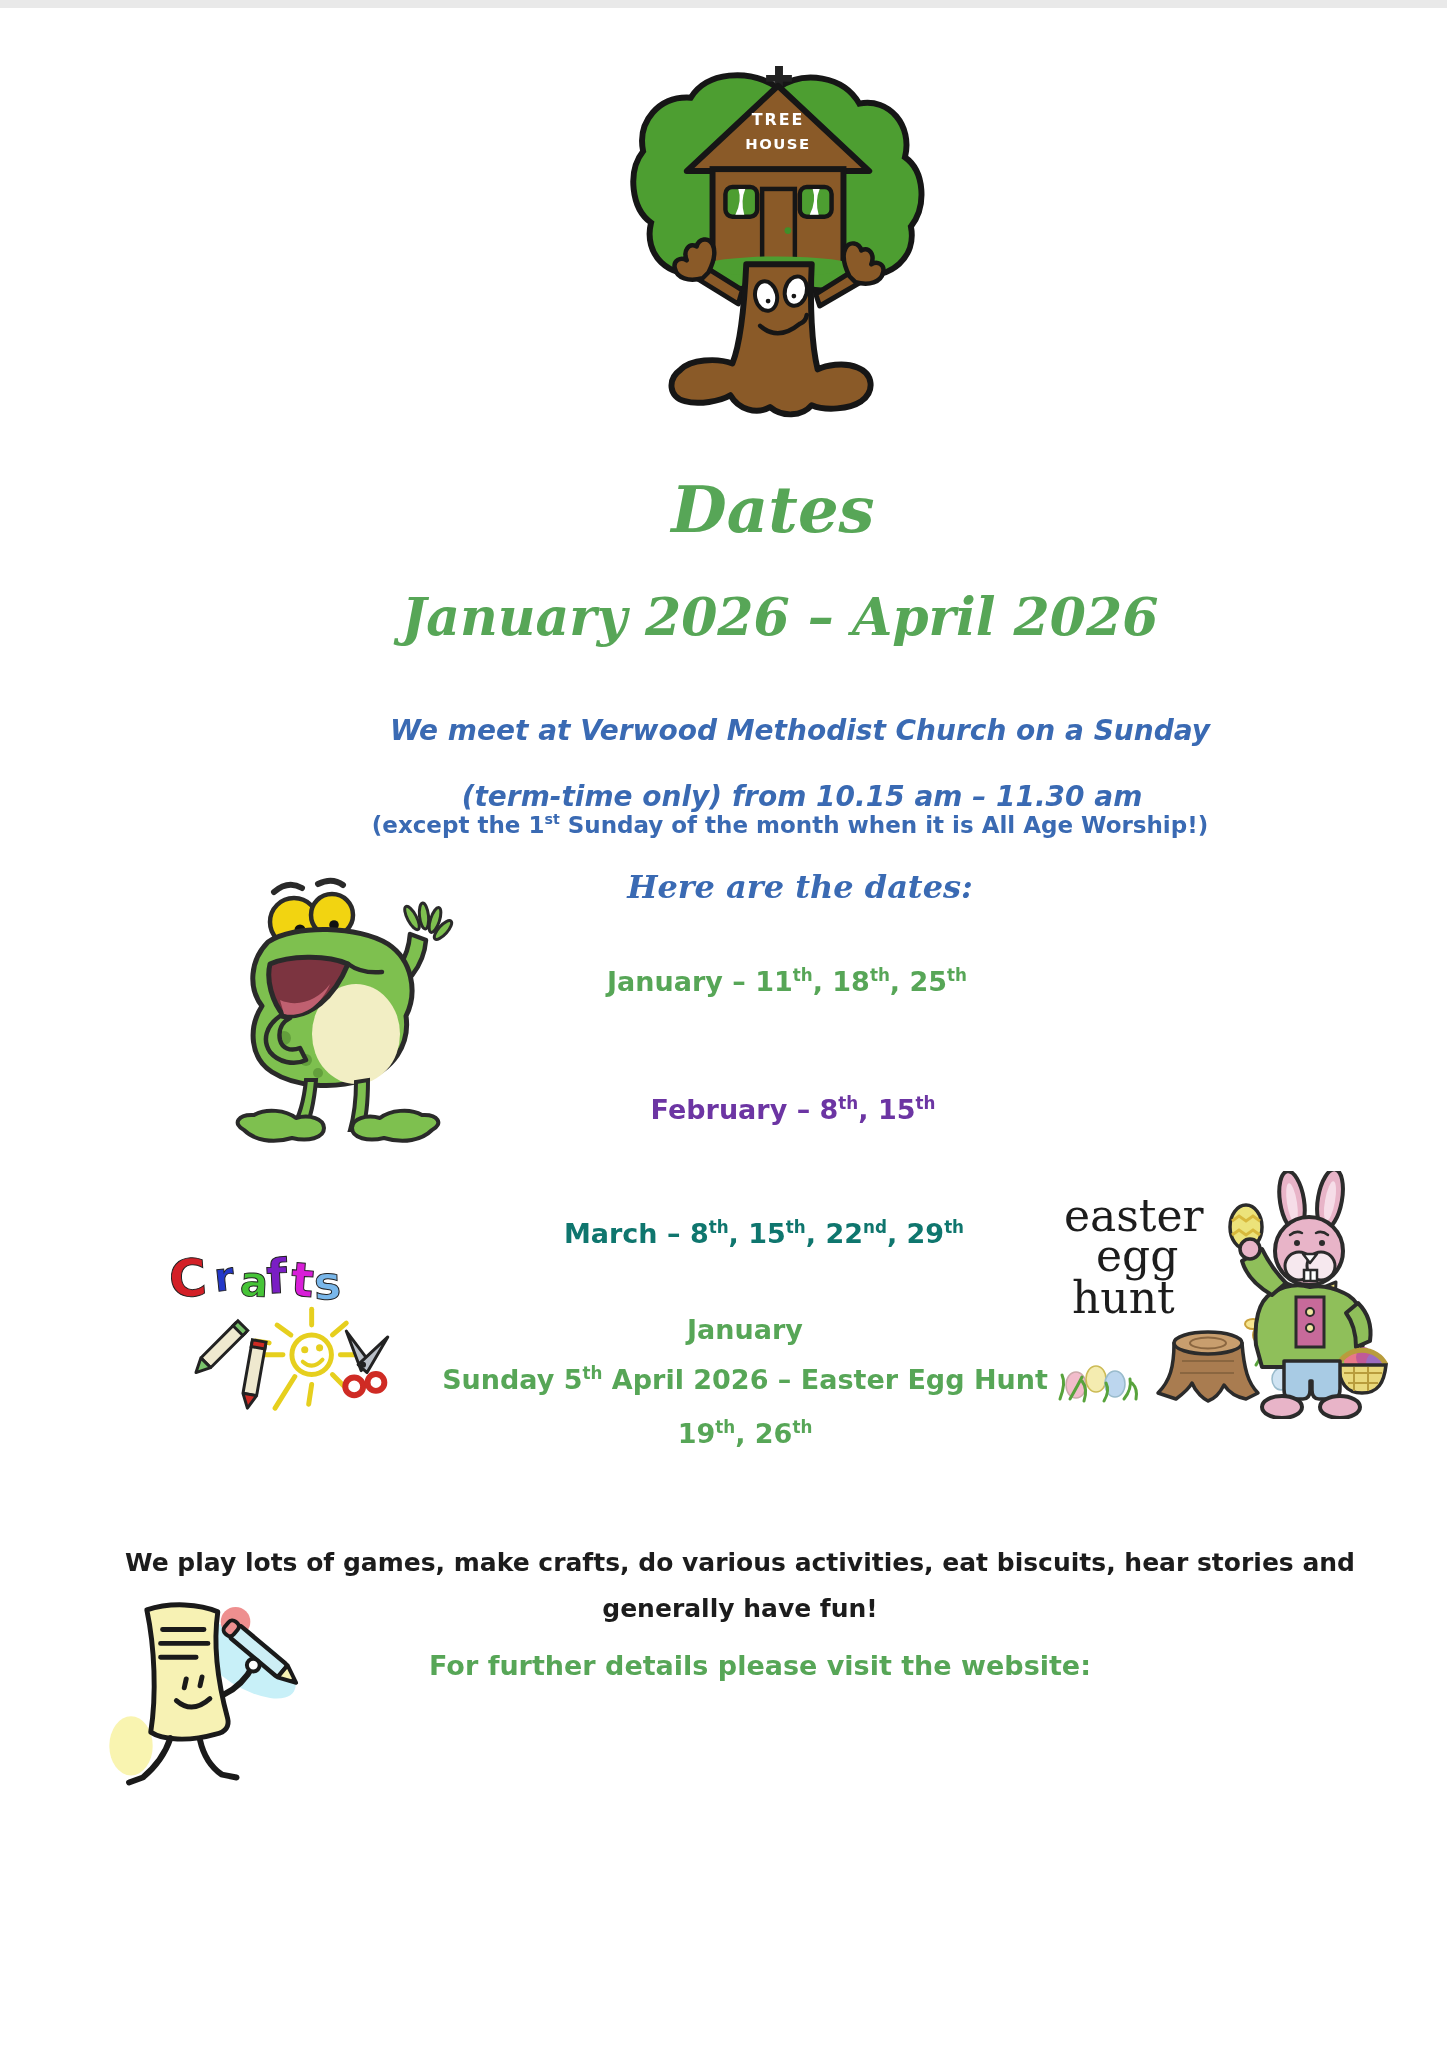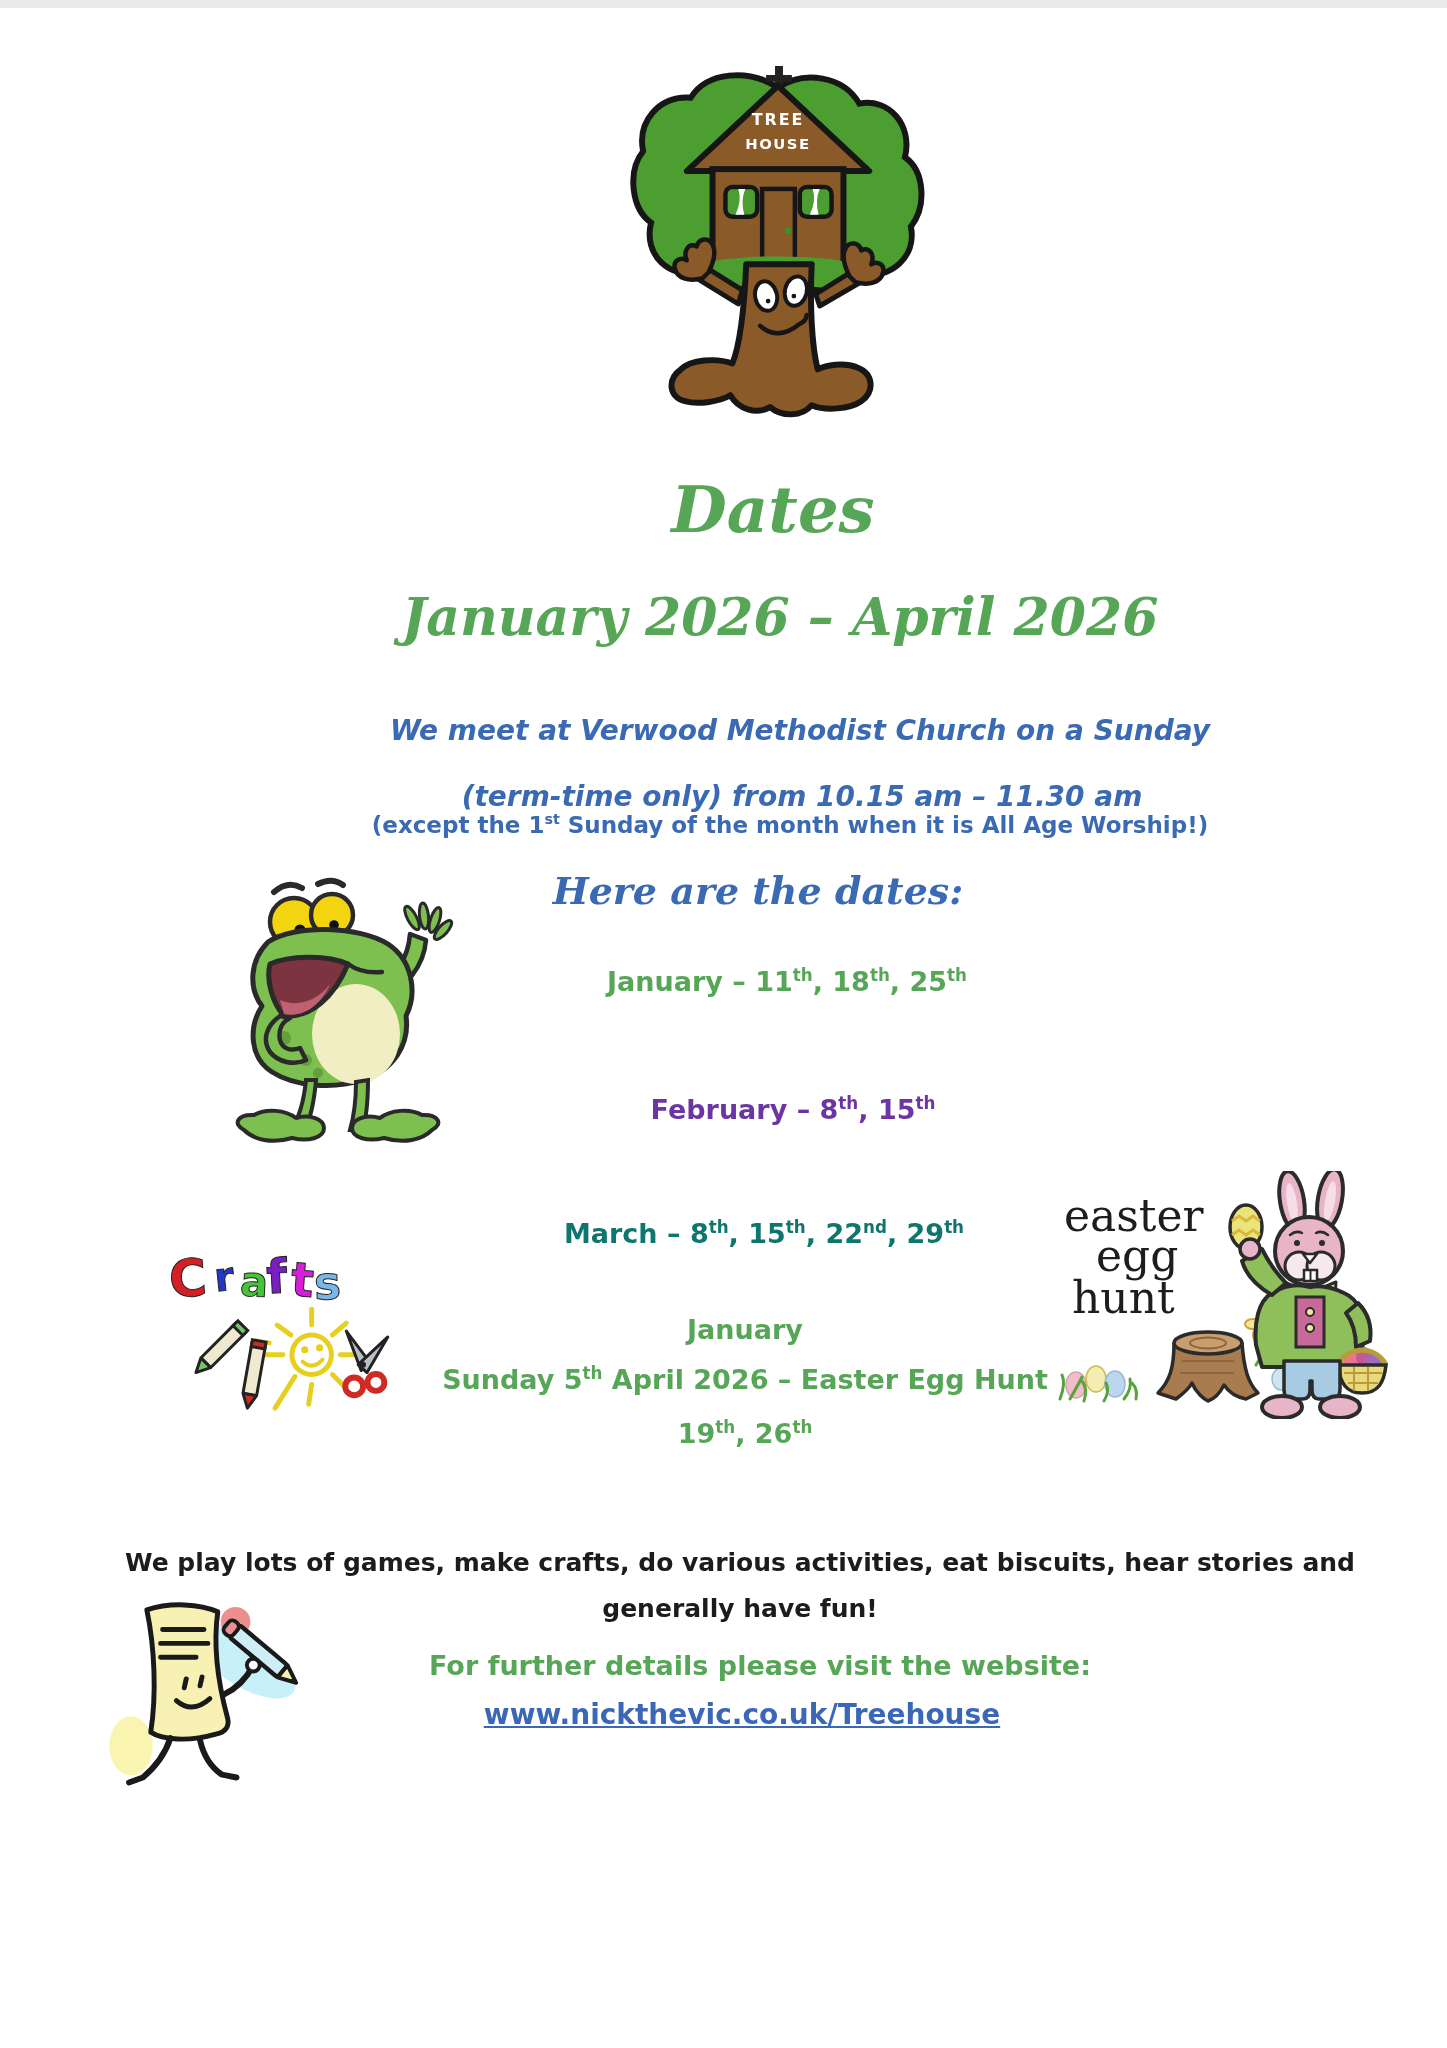--- a/index.html
+++ b/index.html
@@ -17,21 +17,21 @@
   .orange{color:#0f766e;}
   .black{color:#1c1c1c;}
   sup{font-size:62%;line-height:0;vertical-align:super;}
 
   #logo{left:628px;top:52px;}
   #title{left:773px;top:464px;font-size:64px;}
   #daterange{left:780px;top:578px;font-size:52px;}
   #intro1{left:800px;top:706px;font-size:28px;font-weight:bold;font-style:italic;}
   #intro2{left:802px;top:772px;font-size:28px;font-weight:bold;font-style:italic;}
   #except{left:790px;top:804px;font-size:23px;font-weight:bold;}
-  #heredates{left:758px;top:860px;font-size:38px;}
+  #heredates{left:800px;top:860px;font-size:32px;}
   #frog{left:214px;top:860px;}
   #jan{left:787px;top:958px;font-size:27px;font-weight:bold;}
   #feb{left:793px;top:1086px;font-size:27px;font-weight:bold;}
   #mar{left:764px;top:1210px;font-size:27px;font-weight:bold;}
   #april{left:745px;top:1306px;font-size:27px;font-weight:bold;}
   #aprilsun{left:745px;top:1356px;font-size:27px;font-weight:bold;}
   #april19{left:745px;top:1410px;font-size:27px;font-weight:bold;}
   #crafts{left:158px;top:1236px;}
   #easter{left:1056px;top:1163px;}
   #desc1{left:740px;top:1540px;font-size:25px;font-weight:bold;}
@@ -263,15 +263,14 @@
     <g transform="rotate(40 175 55)">
       <rect x="138" y="47" width="64" height="16" rx="3" fill="#cdeef5" stroke="#1a1a1a" stroke-width="4.5"></rect>
       <rect x="128" y="47" width="12" height="16" rx="5" fill="#ee8f8f" stroke="#1a1a1a" stroke-width="4"></rect>
       <path d="M202,47 L220,55 L202,63 Z" fill="#f7f2b4" stroke="#1a1a1a" stroke-width="4" stroke-linejoin="round"></path>
       <path d="M214,51.5 L220,55 L214,58.5 Z" fill="#1a1a1a"></path>
     </g>
     <circle cx="166" cy="66" r="6.5" fill="#ffffff" stroke="#1a1a1a" stroke-width="4"></circle>
   </svg>
 
   <div id="prompt" class="cx green">For further details please visit the website:</div>
-  <a id="link" class="cx" href="#">www.nickthevic.co.uk/Treehouse</a>
 
 </div>
 
 </body></html>

